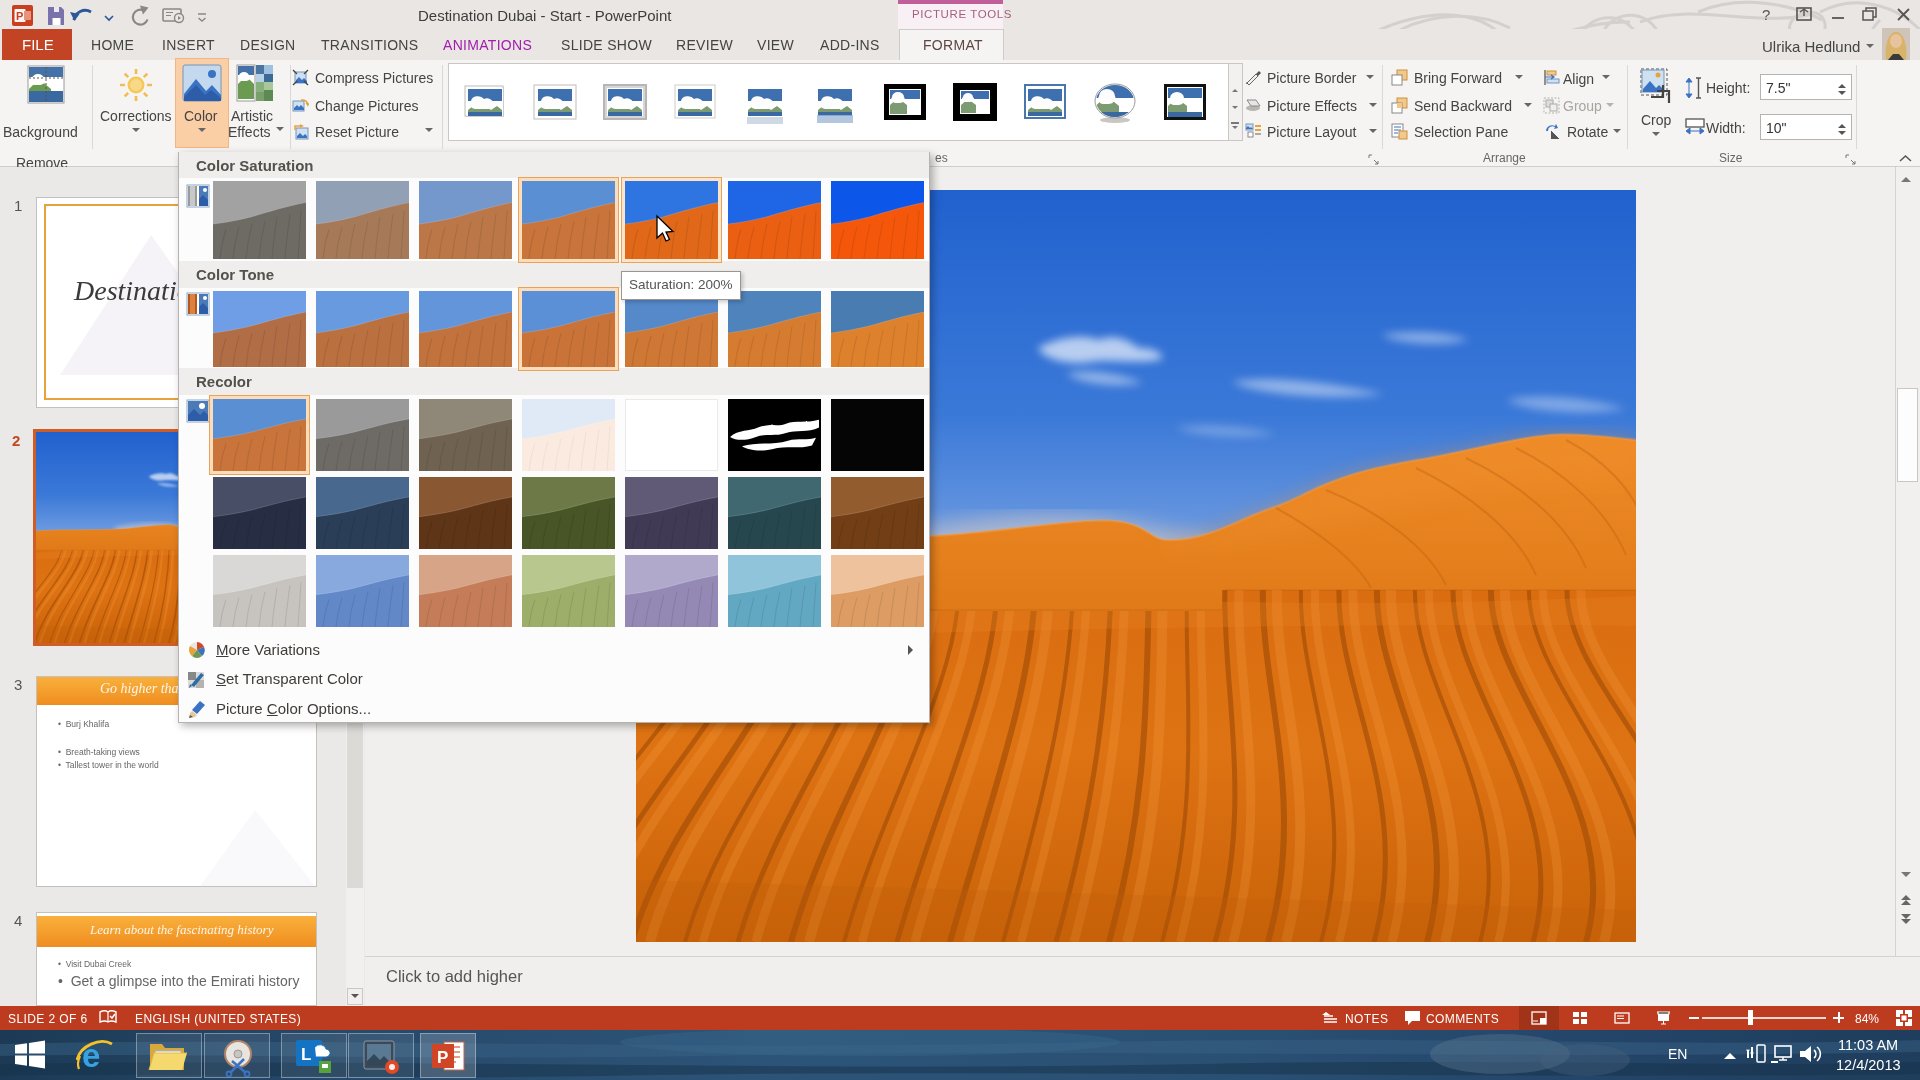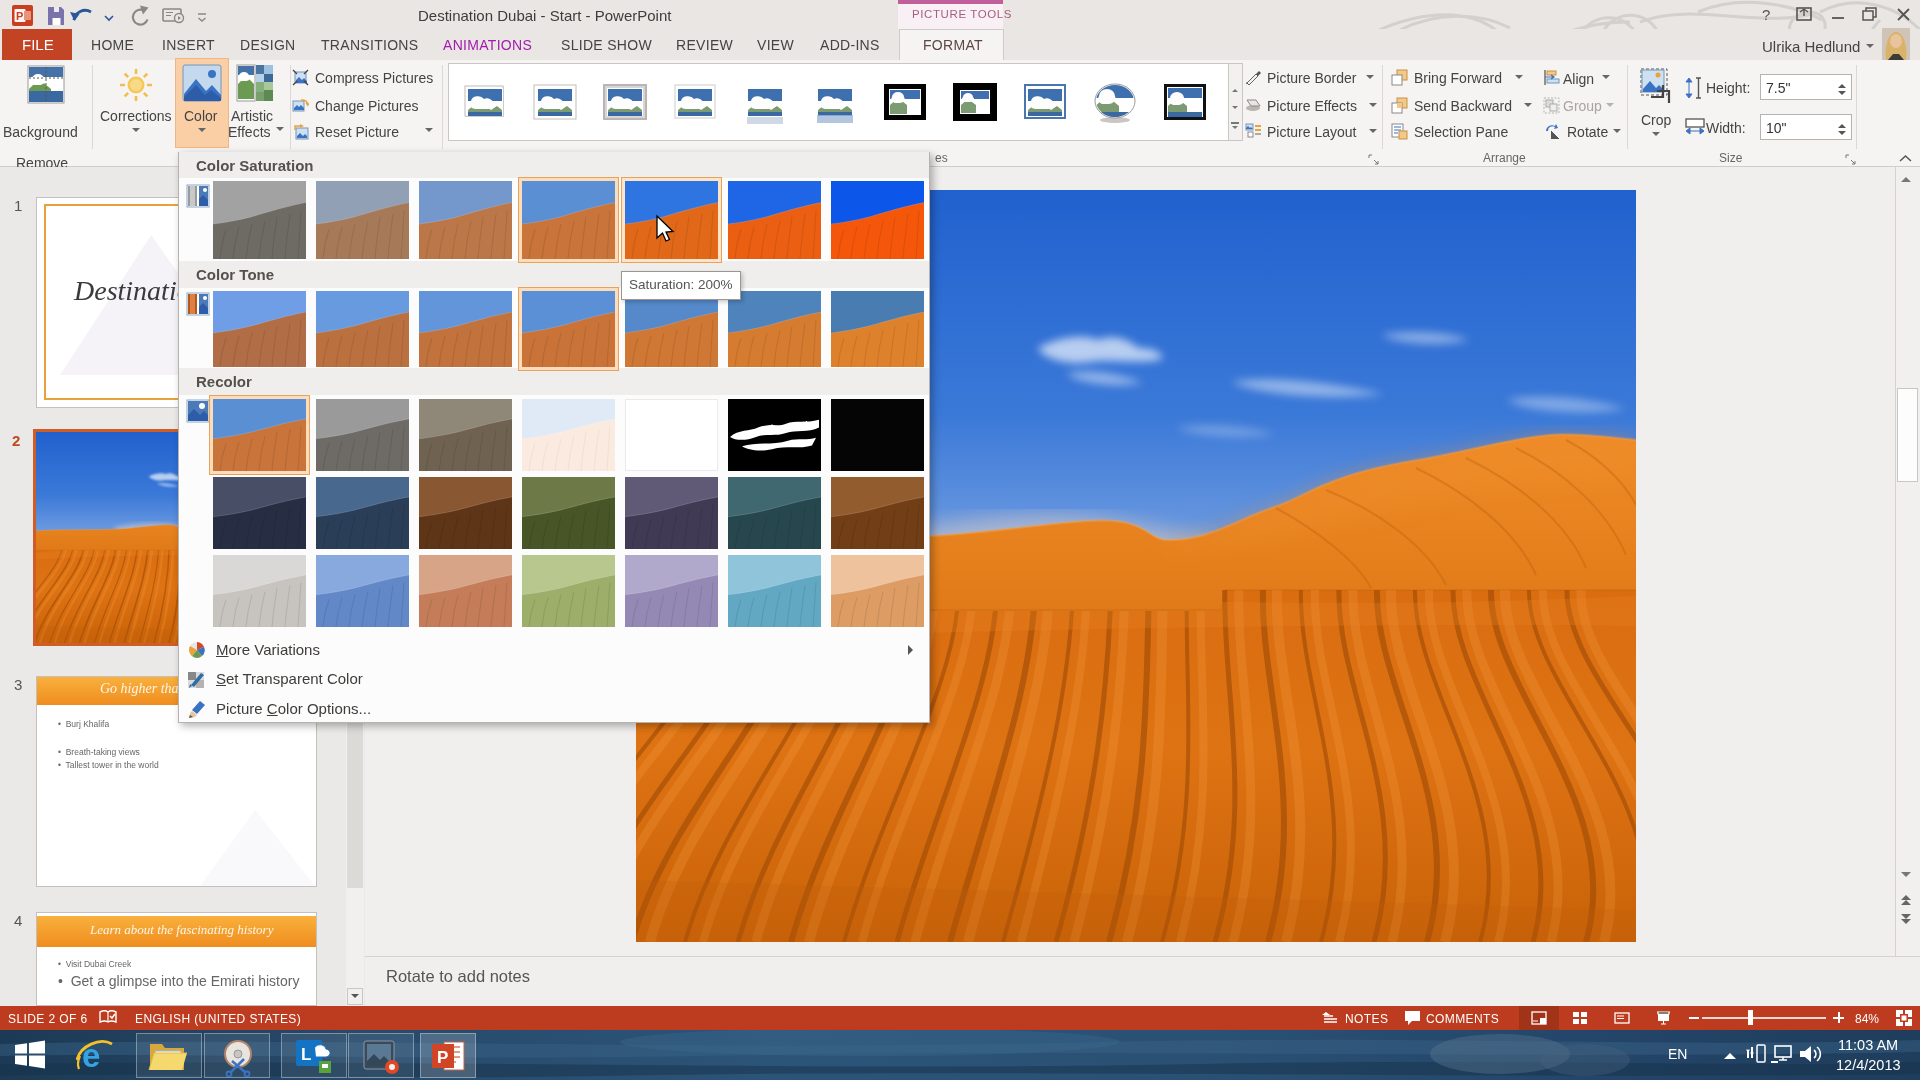--- a/index.html
+++ b/index.html
@@ -616,21 +616,21 @@
 <div class="a" style="left:1901px;top:872px;width:0;height:0;border:5px solid transparent;border-top-color:#777"></div>
 <svg class="a" style="left:1899px;top:894px" width="14" height="36" viewBox="0 0 14 36">
 <g fill="#666">
         <path d="M7 1 l5 5 h-10z"></path>
         <path d="M7 6 l5 5 h-10z"></path>
         <path d="M7 25 l5 -5 h-10z"></path>
         <path d="M7 30 l5 -5 h-10z"></path>
       </g>
     </svg>
 <div class="a" style="left:365px;top:956px;width:1555px;height:50px;background:#f0efed;border-top:1px solid #d5d2cf"></div>
-<div class="tx" style="left:386px;top:967px;font-size:16.5px;color:#555;">Rotate to add notes</div>
+<div class="tx" style="left:386px;top:967px;font-size:16.5px;color:#555;">Click to add higher</div>
 <div class="a" style="left:178px;top:152px;width:752px;height:571px;background:#fcfcfc;border:1px solid #b5b2af;box-shadow:3px 3px 8px rgba(0,0,0,.3)"></div>
 <div class="a" style="left:179px;top:152px;width:750px;height:26px;background:#f0eeec"></div>
 <div class="tx" style="left:196px;top:157px;font-size:15px;color:#54504c;font-weight:bold">Color Saturation</div>
 <div class="a" style="left:179px;top:261px;width:750px;height:27px;background:#f0eeec"></div>
 <div class="tx" style="left:196px;top:266px;font-size:15px;color:#54504c;font-weight:bold">Color Tone</div>
 <div class="a" style="left:179px;top:368px;width:750px;height:27px;background:#f0eeec"></div>
 <div class="tx" style="left:196px;top:373px;font-size:15px;color:#54504c;font-weight:bold">Recolor</div>
 <svg class="a" style="left:186px;top:184px" width="24" height="24" viewBox="0 0 24 24">
 <rect x="1" y="1" width="22" height="22" fill="#fff" stroke="#8aa8c8"></rect>
 <rect x="2" y="2" width="9" height="20" fill="#9a9a9a"></rect>

